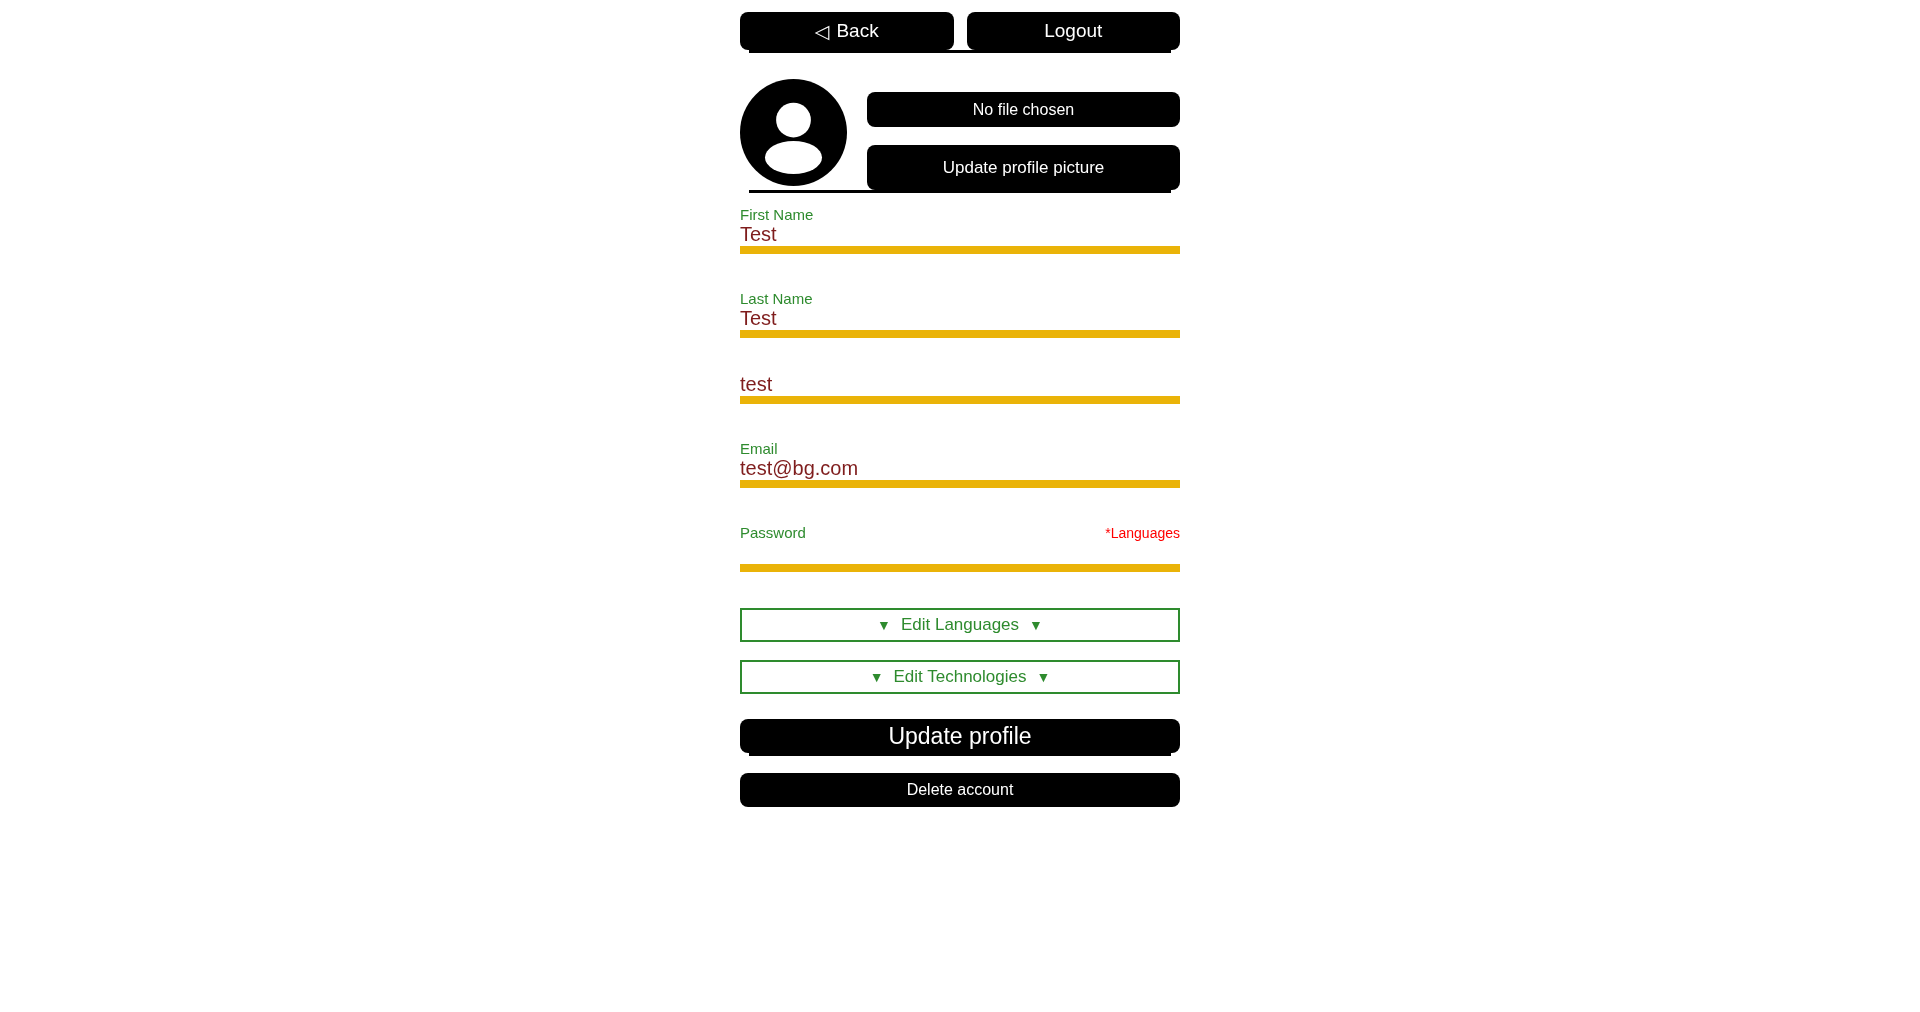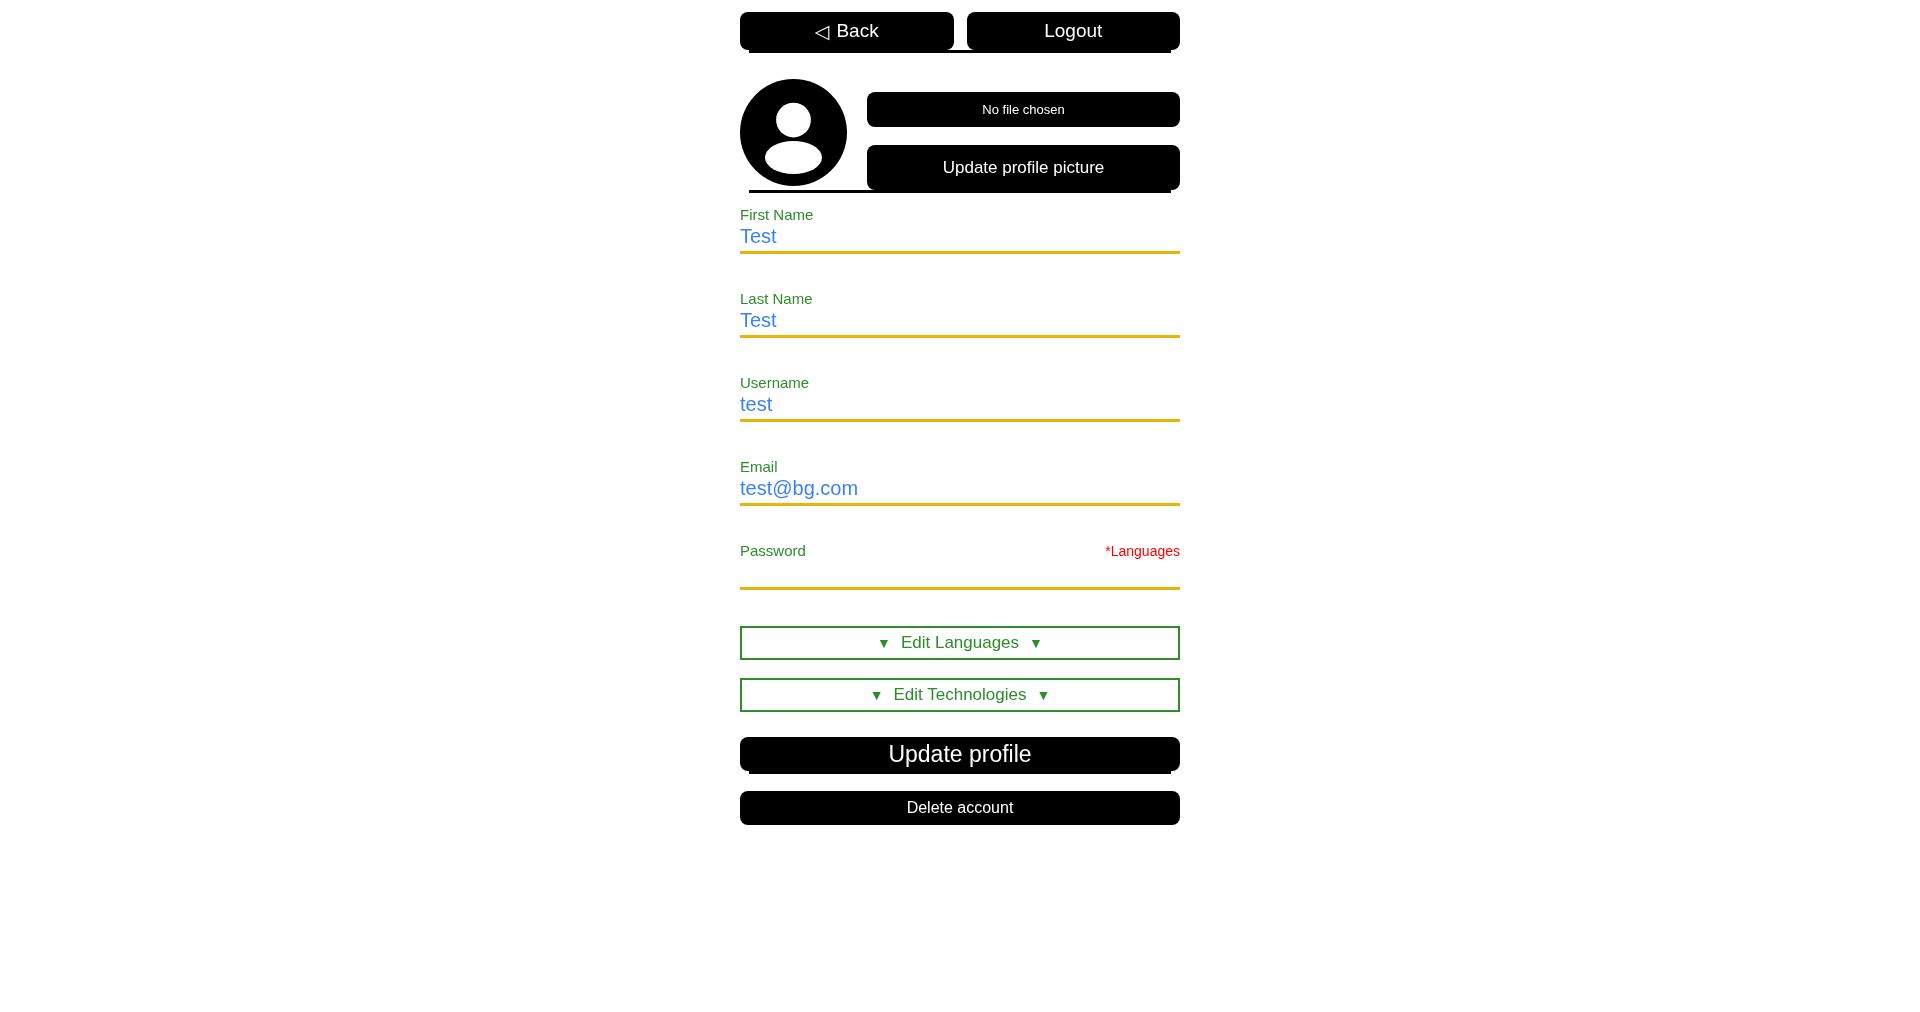--- a/index.html
+++ b/index.html
@@ -32,37 +32,37 @@
   .hr2 { margin-top: 35px; }
   .hr3 { margin-top: 20px; }
 
   
   .avatar-row { display: flex; margin-top: 26px; align-items: flex-start; }
   .avatar { width: 107px; height: 107px; flex: none; }
   .picture-buttons {
     flex: 1; margin-left: 20px; padding-top: 13px;
     display: flex; flex-direction: column; gap: 18px;
   }
-  .btn-file { height: 35px; font-size: 13px; }
+  .btn-file { height: 35px; font-size: 16px; }
   .btn-update-pic { height: 45px; font-size: 17px; align-items: center; }
 
   
   .form { margin-top: 13px; }
   .field { margin-bottom: 36px; }
   .field-label-row {
     display: flex; justify-content: space-between; align-items: baseline;
     height: 18px;
   }
   .field-label { color: #2e8b2e; font-size: 15px; line-height: 18px; }
   .required-note { color: #ff0000; font-size: 14px; }
   .field input {
     display: block; width: 100%;
-    border: none; border-bottom: 3px solid #eab308;
+    border: none; border-bottom: 8px solid #eab308;
     outline: none; background: transparent;
-    font-family: inherit; font-size: 20px; color: #3b82f6;
+    font-family: inherit; font-size: 20px; color: #7f1d1d;
     padding: 3px 0 5px; height: 30px; border-radius: 0;
   }
 
   
   .btn-outline-green {
     display: flex; align-items: center; justify-content: center; gap: 10px;
     width: 100%; height: 34px;
     background: #ffffff; color: #2e8b2e;
     border: 2px solid #2e8b2e; border-radius: 0;
     font-family: inherit; font-size: 17px; cursor: pointer;
@@ -119,23 +119,20 @@
       </div>
 
       <div class="field">
         <div class="field-label-row">
           <span class="field-label">Last Name</span>
         </div>
         <input type="text" value="Test" style="">
       </div>
 
       <div class="field">
-        <div class="field-label-row">
-          <span class="field-label">Username</span>
-        </div>
         <input type="text" value="test" style="">
       </div>
 
       <div class="field">
         <div class="field-label-row">
           <span class="field-label">Email</span>
         </div>
         <input type="text" value="test@bg.com" style="">
       </div>
 

